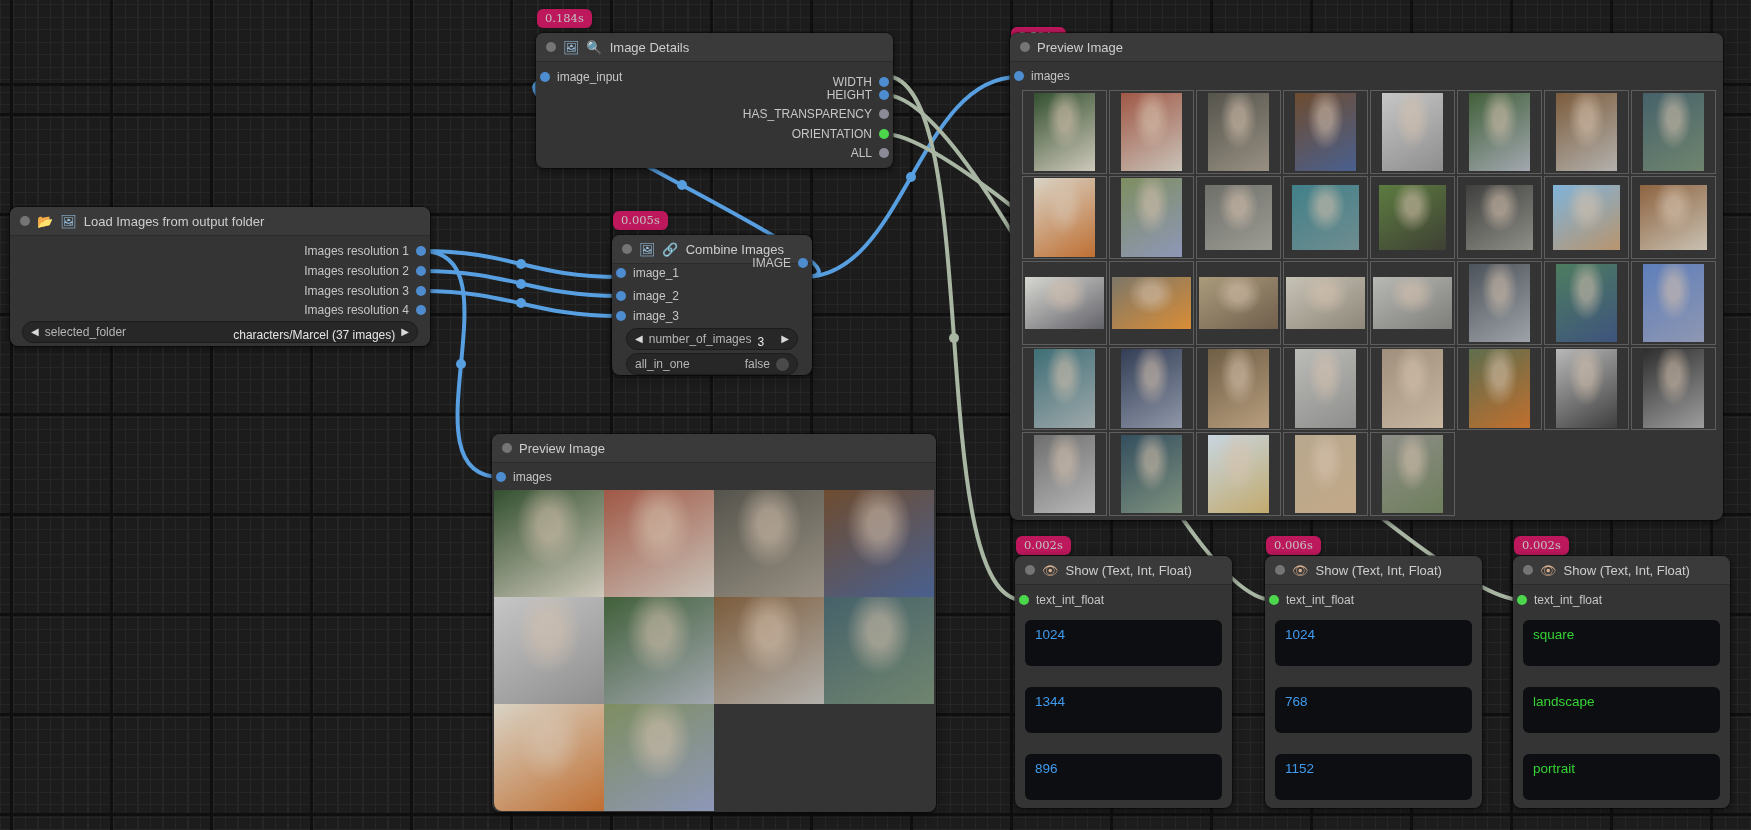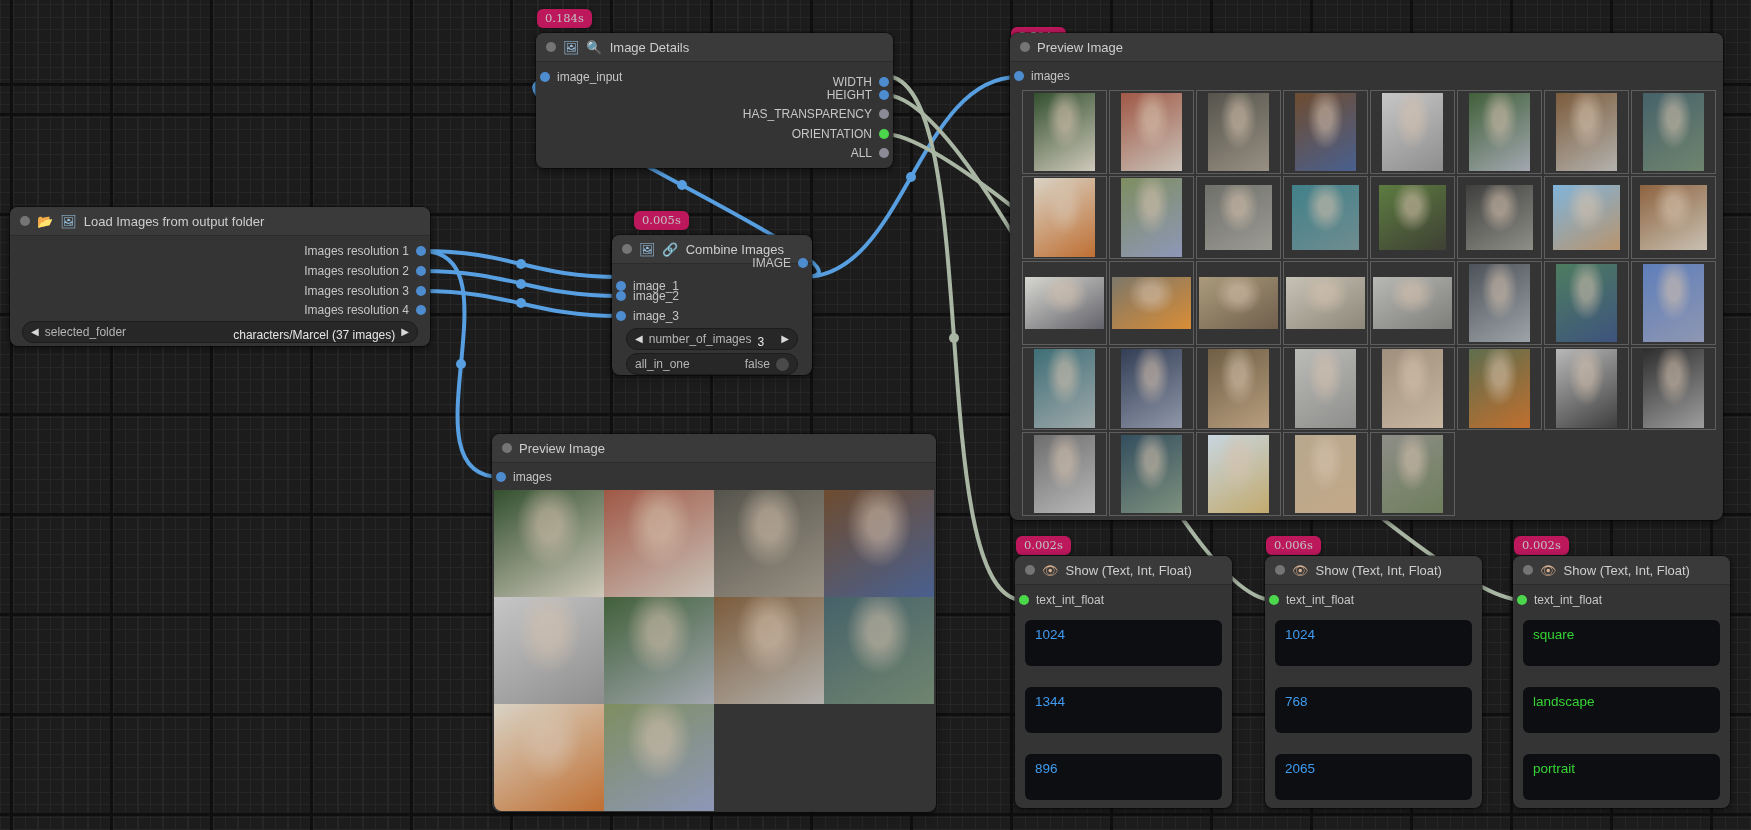--- a/index.html
+++ b/index.html
@@ -148,29 +148,29 @@
   <div class="slot out" style="top:92px;">
     <span class="sdot green"></span>
     <span>ORIENTATION</span>
   </div>
   <div class="slot out" style="top:111px;">
     <span class="sdot gray"></span>
     <span>ALL</span>
   </div>
 </div>
 
-<div class="badge" style="left:613px;top:211px;margin-left:21px;">0.005s</div>
+<div class="badge" style="left:613px;top:211px;">0.005s</div>
 <div class="node" style="left:612px;top:235px;width:200px;height:140px;">
   <div class="nhead">
     <span class="cdot"></span>
     <span class="nicon ic-image">🖼</span>
     <span class="nicon ic-link">🔗</span>
     <span>Combine Images</span>
   </div>
-  <div class="slot in" style="top:42px;">
+  <div class="slot in" style="top:29px;">
     <span class="sdot blue"></span>
     <span>image_1</span>
   </div>
   <div class="slot in" style="top:52px;">
     <span class="sdot blue"></span>
     <span>image_2</span>
   </div>
   <div class="slot in" style="top:72px;">
     <span class="sdot blue"></span>
     <span>image_3</span>
@@ -364,21 +364,21 @@
     <span class="cdot"></span>
     <span class="nicon ic-eye">👁</span>
     <span>Show (Text, Int, Float)</span>
   </div>
   <div class="slot in" style="top:35px;">
     <span class="sdot green"></span>
     <span>text_int_float</span>
   </div>
   <div class="valbox int" style="top:64px;">1024</div>
   <div class="valbox int" style="top:131px;">768</div>
-  <div class="valbox int" style="top:198px;">2065</div>
+  <div class="valbox int" style="top:198px;">1152</div>
 </div>
 
 <div class="badge" style="left:1514px;top:536px;">0.002s</div>
 <div class="node" style="left:1513px;top:556px;width:217px;height:252px;">
   <div class="nhead">
     <span class="cdot"></span>
     <span class="nicon ic-eye">👁</span>
     <span>Show (Text, Int, Float)</span>
   </div>
   <div class="slot in" style="top:35px;">

